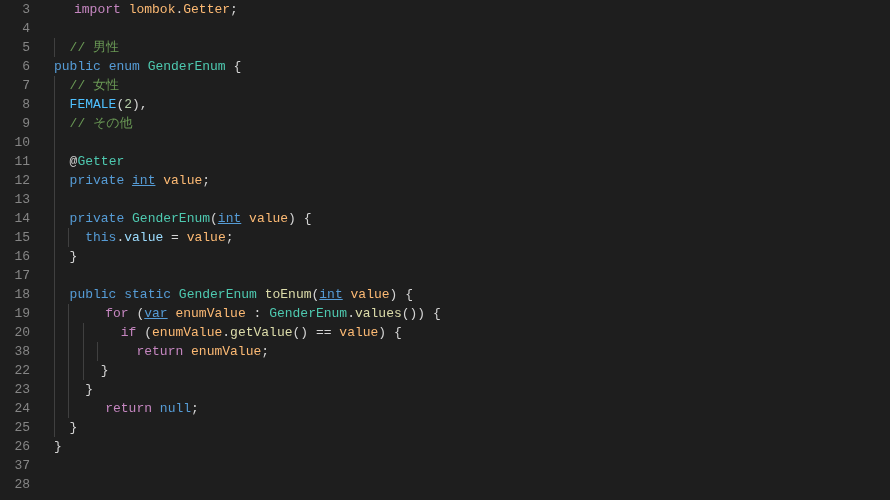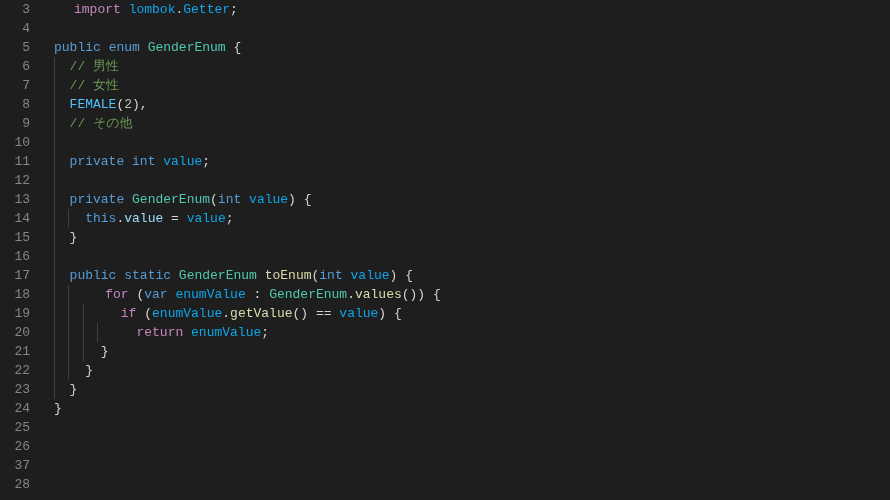--- a/index.html
+++ b/index.html
@@ -43,24 +43,24 @@
     }
     .indent-guide {
       position: absolute;
       width: 1px;
       background: #404040;
       top: 0;
       height: 100%;
     }
     .kw-modifier { color: #569cd6; }
     .kw-control { color: #c586c0; margin-left: 20px; }
-    .kw-type { color: #569cd6; }
+    .kw-type { color: #569cd6; text-decoration: underline; }
     .class-name { color: #4ec9b0; }
     .method { color: #dcdcaa; }
-    .variable { color: #0ea5e9; }
+    .variable { color: #fdba74; }
     .number { color: #b5cea8; }
     .comment { color: #6a9955; }
     .annotation { color: #4ec9b0; }
     .punct { color: #d4d4d4; }
     .operator { color: #d4d4d4; }
     .field { color: #9cdcfe; }
     .const { color: #4fc1ff; }
     .this-kw { color: #569cd6; }
   </style>
 </head>
@@ -79,46 +79,48 @@
       <div>11</div>
       <div>12</div>
       <div>13</div>
       <div>14</div>
       <div>15</div>
       <div>16</div>
       <div>17</div>
       <div>18</div>
       <div>19</div>
       <div>20</div>
-      <div>21</div>
+      <div>38</div>
       <div>22</div>
       <div>23</div>
       <div>24</div>
       <div>25</div>
       <div>26</div>
       <div>37</div>
       <div>28</div>
     </div>
   <div class="code" id="code">
       <div class="code-line"><span><span class="kw-control">import</span> <span class="variable">lombok</span><span class="punct">.</span><span class="variable">Getter</span><span class="punct">;</span></span></div>
       <div class="code-line"><span></span></div>
+      <div class="code-line"><span class="indent-guide" style="left: 0px;"></span><span class="indent-guide" style="left: 0px;"></span><span>  <span class="comment">// 男性</span></span></div>
       <div class="code-line"><span><span class="kw-modifier">public</span> <span class="kw-modifier">enum</span> <span class="class-name">GenderEnum</span> <span class="punct">{</span></span></div>
-      <div class="code-line"><span class="indent-guide" style="left: 0px;"></span><span class="indent-guide" style="left: 0px;"></span><span>  <span class="comment">// 男性</span></span></div>
       <div class="code-line"><span class="indent-guide" style="left: 0px;"></span><span class="indent-guide" style="left: 0px;"></span><span>  <span class="comment">// 女性</span></span></div>
       <div class="code-line"><span class="indent-guide" style="left: 0px;"></span><span class="indent-guide" style="left: 0px;"></span><span>  <span class="const">FEMALE</span><span class="punct">(</span><span class="number">2</span><span class="punct">),</span></span></div>
       <div class="code-line"><span class="indent-guide" style="left: 0px;"></span><span class="indent-guide" style="left: 0px;"></span><span>  <span class="comment">// その他</span></span></div>
       <div class="code-line"><span class="indent-guide" style="left: 0px;"></span><span></span></div>
+      <div class="code-line"><span class="indent-guide" style="left: 0px;"></span><span class="indent-guide" style="left: 0px;"></span><span>  <span class="punct">@</span><span class="annotation">Getter</span></span></div>
       <div class="code-line"><span class="indent-guide" style="left: 0px;"></span><span class="indent-guide" style="left: 0px;"></span><span>  <span class="kw-modifier">private</span> <span class="kw-type">int</span> <span class="variable">value</span><span class="punct">;</span></span></div>
       <div class="code-line"><span class="indent-guide" style="left: 0px;"></span><span></span></div>
       <div class="code-line"><span class="indent-guide" style="left: 0px;"></span><span class="indent-guide" style="left: 0px;"></span><span>  <span class="kw-modifier">private</span> <span class="class-name">GenderEnum</span><span class="punct">(</span><span class="kw-type">int</span> <span class="variable">value</span><span class="punct">)</span> <span class="punct">{</span></span></div>
       <div class="code-line"><span class="indent-guide" style="left: 0px;"></span><span class="indent-guide" style="left: 14.4px;"></span><span class="indent-guide" style="left: 0px;"></span><span>    <span class="this-kw">this</span><span class="punct">.</span><span class="field">value</span> <span class="operator">=</span> <span class="variable">value</span><span class="punct">;</span></span></div>
       <div class="code-line"><span class="indent-guide" style="left: 0px;"></span><span class="indent-guide" style="left: 0px;"></span><span>  <span class="punct">}</span></span></div>
       <div class="code-line"><span class="indent-guide" style="left: 0px;"></span><span></span></div>
       <div class="code-line"><span class="indent-guide" style="left: 0px;"></span><span class="indent-guide" style="left: 0px;"></span><span>  <span class="kw-modifier">public</span> <span class="kw-modifier">static</span> <span class="class-name">GenderEnum</span> <span class="method">toEnum</span><span class="punct">(</span><span class="kw-type">int</span> <span class="variable">value</span><span class="punct">)</span> <span class="punct">{</span></span></div>
       <div class="code-line"><span class="indent-guide" style="left: 0px;"></span><span class="indent-guide" style="left: 14.4px;"></span><span class="indent-guide" style="left: 0px;"></span><span>    <span class="kw-control">for</span> <span class="punct">(</span><span class="kw-type">var</span> <span class="variable">enumValue</span> <span class="punct">:</span> <span class="class-name">GenderEnum</span><span class="punct">.</span><span class="method">values</span><span class="punct">())</span> <span class="punct">{</span></span></div>
       <div class="code-line"><span class="indent-guide" style="left: 0px;"></span><span class="indent-guide" style="left: 14.4px;"></span><span class="indent-guide" style="left: 28.8px;"></span><span class="indent-guide" style="left: 0px;"></span><span>      <span class="kw-control">if</span> <span class="punct">(</span><span class="variable">enumValue</span><span class="punct">.</span><span class="method">getValue</span><span class="punct">()</span> <span class="operator">==</span> <span class="variable">value</span><span class="punct">)</span> <span class="punct">{</span></span></div>
       <div class="code-line"><span class="indent-guide" style="left: 0px;"></span><span class="indent-guide" style="left: 14.4px;"></span><span class="indent-guide" style="left: 28.8px;"></span><span class="indent-guide" style="left: 43.2px;"></span><span class="indent-guide" style="left: 0px;"></span><span>        <span class="kw-control">return</span> <span class="variable">enumValue</span><span class="punct">;</span></span></div>
       <div class="code-line"><span class="indent-guide" style="left: 0px;"></span><span class="indent-guide" style="left: 14.4px;"></span><span class="indent-guide" style="left: 28.8px;"></span><span class="indent-guide" style="left: 0px;"></span><span>      <span class="punct">}</span></span></div>
       <div class="code-line"><span class="indent-guide" style="left: 0px;"></span><span class="indent-guide" style="left: 14.4px;"></span><span class="indent-guide" style="left: 0px;"></span><span>    <span class="punct">}</span></span></div>
+      <div class="code-line"><span class="indent-guide" style="left: 0px;"></span><span class="indent-guide" style="left: 14.4px;"></span><span class="indent-guide" style="left: 0px;"></span><span>    <span class="kw-control">return</span> <span class="kw-modifier">null</span><span class="punct">;</span></span></div>
       <div class="code-line"><span class="indent-guide" style="left: 0px;"></span><span class="indent-guide" style="left: 0px;"></span><span>  <span class="punct">}</span></span></div>
       <div class="code-line"><span><span class="punct">}</span></span></div>
     </div>
 </div>
 
 </body></html>

